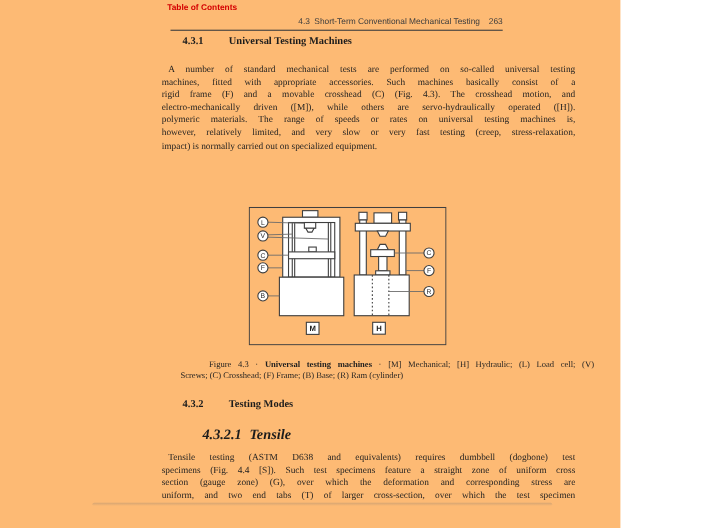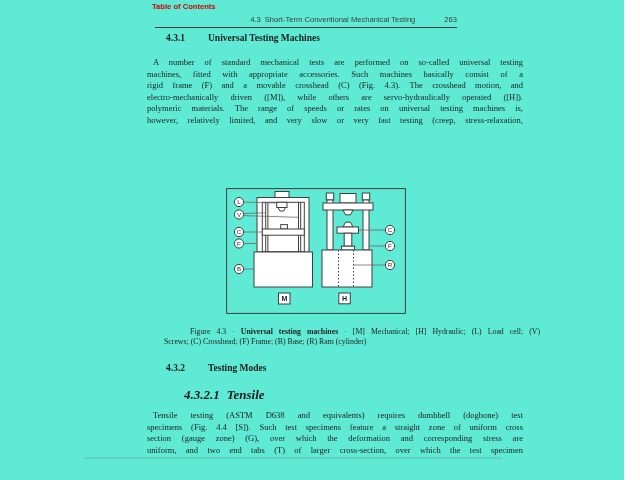--- a/index.html
+++ b/index.html
@@ -1,23 +1,23 @@
 <!DOCTYPE html>
 <html><head>
 <meta charset="utf-8">
 <style>
   html,body{margin:0;padding:0;background:#ffffff;}
-  .screen{position:relative;width:624px;height:480px;background:#5eead4;overflow:hidden;
+  .screen{position:relative;width:564px;height:480px;background:#fdba74;overflow:hidden;
           font-family:"Liberation Serif",serif;color:#222;}
   .toc{position:absolute;left:152px;top:2px;font-family:"Liberation Sans",sans-serif;
        font-size:7.6px;font-weight:bold;color:#d40000;text-decoration:none;cursor:pointer;}
   .runhead{position:absolute;left:155px;top:15px;width:302px;text-align:right;
            font-family:"Liberation Sans",sans-serif;font-size:7.6px;color:#3d3d3d;white-space:nowrap;}
   .rh-title{margin-left:4px;}
-  .rh-page{margin-left:29px;}
+  .rh-page{margin-left:8px;}
   .rule{position:absolute;left:155px;top:27px;width:302px;height:1px;background:#3d3d3d;}
   .h1{position:absolute;left:166px;font-size:9.5px;font-weight:bold;color:#1c1c1c;white-space:nowrap;}
   .h1 .num{margin-right:23px;}
   .h431{top:33px;}
   .h432{top:363px;}
   .h4321{position:absolute;left:184px;top:387px;font-size:13px;font-weight:bold;font-style:italic;
          color:#1c1c1c;white-space:nowrap;}
   .h4321 .num{margin-right:7px;}
   .para{position:absolute;left:147px;width:376px;font-size:8.5px;line-height:11.6px;color:#1f1f1f;}
   .p431{top:57px;}
@@ -54,20 +54,21 @@
     <span class="num">4.3.1</span><span>Universal Testing Machines</span>
   </div>
 
   <div class="para p431">
     <div class="bl first">A number of standard mechanical tests are performed on so-called universal testing</div>
     <div class="bl">machines, fitted with appropriate accessories. Such machines basically consist of a</div>
     <div class="bl">rigid frame (F) and a movable crosshead (C) (Fig. 4.3). The crosshead motion, and</div>
     <div class="bl">electro-mechanically driven ([M]), while others are servo-hydraulically operated ([H]).</div>
     <div class="bl">polymeric materials. The range of speeds or rates on universal testing machines is,</div>
     <div class="bl">however, relatively limited, and very slow or very fast testing (creep, stress-relaxation,</div>
+    <div class="bl last">impact) is normally carried out on specialized equipment.</div>
   </div>
 
   <div class="figwrap">
     <svg width="180" height="126" viewBox="0 0 180 126">
       <rect class="drawline" x="0.6" y="0.6" width="178.8" height="124.8"></rect>
 
       <g>
         <rect class="draw" x="49" y="3.5" width="14" height="6"></rect>
         <rect class="draw" x="31" y="9.5" width="52" height="54.5"></rect>
         <rect class="drawline" x="36.3" y="14.3" width="42" height="49.7"></rect>

